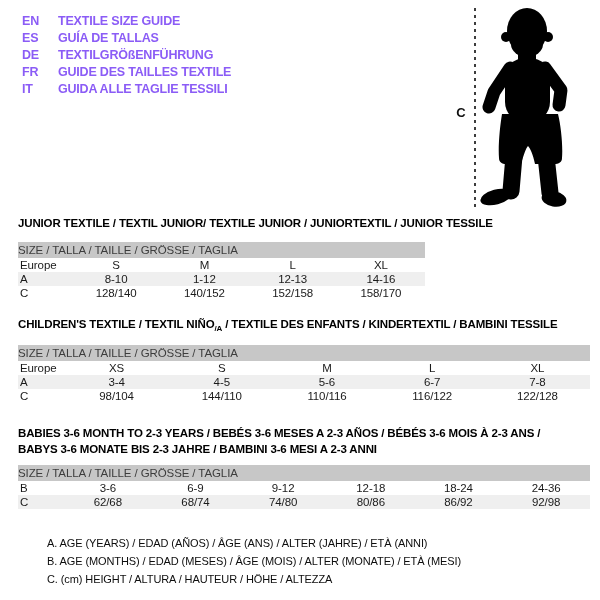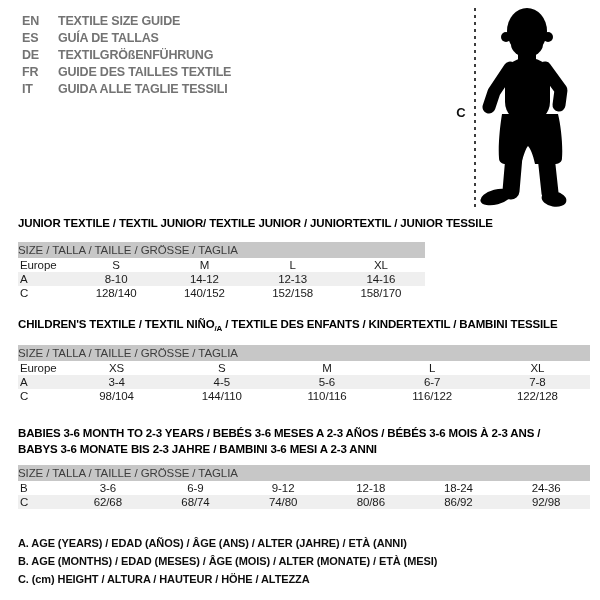--- a/index.html
+++ b/index.html
@@ -2,21 +2,21 @@
 <html><head>
 <meta charset="utf-8">
 <style>
   html,body{margin:0;padding:0;}
   body{
     width:600px;height:600px;position:relative;background:#ffffff;
     font-family:"Liberation Sans", sans-serif;color:#1a1a1a;overflow:hidden;
   }
   
   .lang-block{position:absolute;left:22px;top:13px;}
-  .lang-row{display:flex;line-height:17px;font-size:12.5px;font-weight:bold;letter-spacing:-0.2px;color:#737373;}
+  .lang-row{display:flex;line-height:17px;font-size:12.5px;font-weight:bold;letter-spacing:-0.2px;color:#8b5cf6;}
   .lang-code{width:36px;flex:0 0 36px;}
   
   .dash-line{position:absolute;left:474px;top:8px;width:2px;height:199px;
     background:repeating-linear-gradient(to bottom,#3d3d3d 0 3px,transparent 3px 7px);}
   .c-label{position:absolute;left:452px;top:105px;width:18px;text-align:center;
     font-size:13px;font-weight:bold;color:#111;}
   .baby-svg{position:absolute;left:478px;top:6px;}
   
   .tbl-sec{position:absolute;left:18px;}
   .tbl-title{position:absolute;left:0;top:0;font-size:11.5px;font-weight:bold;color:#000;
@@ -35,22 +35,22 @@
   #sec-junior .size-table{top:41px;}
   #sec-children{top:318px;width:572px;height:92px;}
   #sec-children .size-band{top:27px;}
   #sec-children .size-table{top:43px;}
   #sec-babies{top:425px;width:572px;height:90px;}
   #sec-babies .tbl-title{line-height:16px;}
   #sec-babies .size-band{top:40px;}
   #sec-babies .size-table{top:56px;}
   
   .footnotes{position:absolute;left:18px;top:534px;}
-  .footnote{line-height:18px;font-size:11px;font-weight:bold;color:#0d0d0d;
-    letter-spacing:-0.1px;white-space:nowrap;}
+  .footnote{line-height:18px;font-size:11px;font-weight:normal;color:#0d0d0d;
+    letter-spacing:-0.1px;white-space:nowrap;margin-left:29px;}
 </style>
 </head>
 <body>
 
 <div class="lang-block">
   <div class="lang-row">
     <span class="lang-code">EN</span>
     <span class="lang-title">TEXTILE SIZE GUIDE</span>
   </div>
   <div class="lang-row">
@@ -112,21 +112,21 @@
         <tr>
       <td class="row-label">Europe</td>
       <td>S</td>
       <td>M</td>
       <td>L</td>
       <td>XL</td>
     </tr>
     <tr class="striped">
       <td class="row-label">A</td>
       <td>8-10</td>
-      <td>14-12</td>
+      <td>1-12</td>
       <td>12-13</td>
       <td>14-16</td>
     </tr>
     <tr>
       <td class="row-label">C</td>
       <td>128/140</td>
       <td>140/152</td>
       <td>152/158</td>
       <td>158/170</td>
     </tr>

